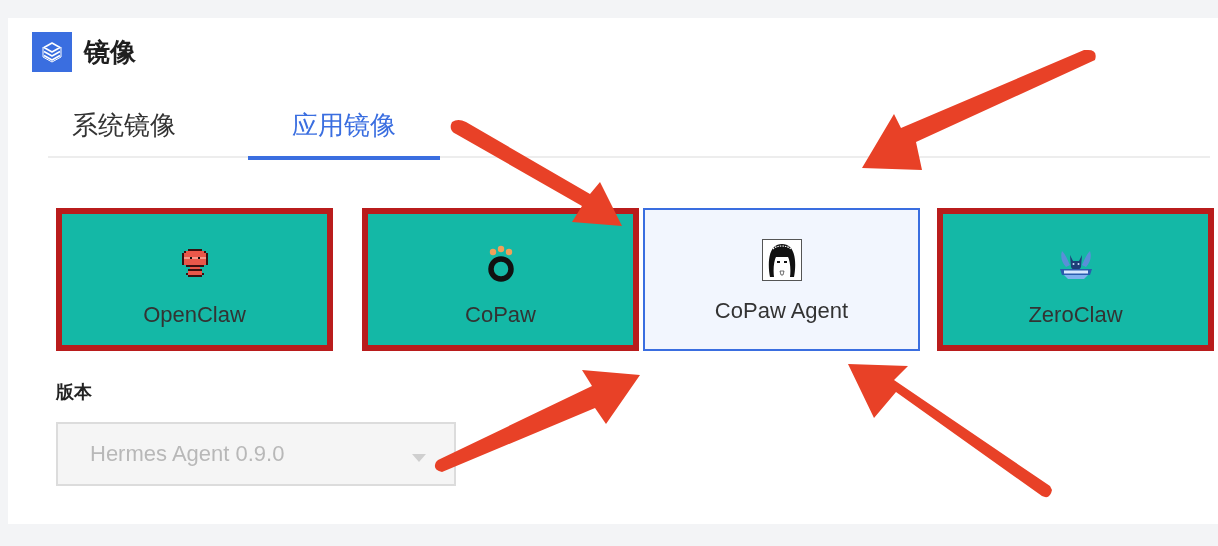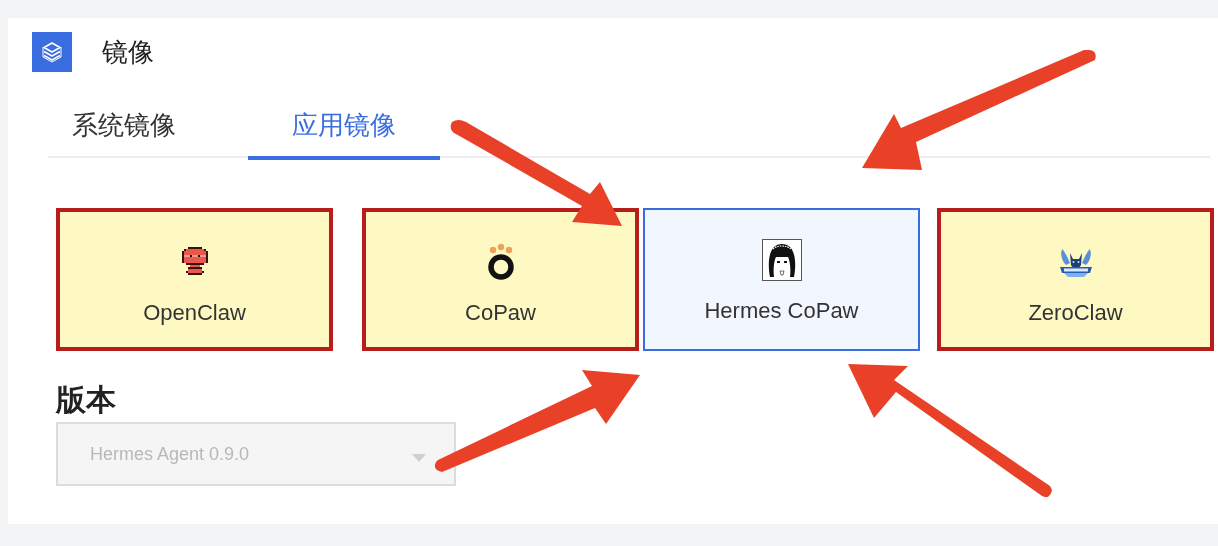--- a/index.html
+++ b/index.html
@@ -19,22 +19,22 @@
     position: absolute;
     left: 32px; top: 32px;
     display: flex; align-items: center;
   }
   .header-icon {
     width: 40px; height: 40px;
     background: #3a6ee0;
     display: flex; align-items: center; justify-content: center;
   }
   .header-title {
-    margin-left: 30px;
-    font-size: 26px; font-weight: normal; color: #1f1f1f;
+    margin-left: 12px;
+    font-size: 26px; font-weight: bold; color: #1f1f1f;
     font-family: "DejaVu Sans", sans-serif;
   }
   .tabs {
     position: absolute;
     left: 48px; top: 100px;
     width: 1162px; height: 58px;
     border-bottom: 2px solid #ededed;
   }
   .tab {
     position: absolute;
@@ -52,22 +52,22 @@
     background: #3a6ee0;
   }
   .cards {
     position: absolute;
     left: 48px; top: 190px;
   }
   .card {
     position: absolute;
     top: 0;
     width: 277px; height: 143px;
-    background: #fef9c3;
-    border: 4px solid #b91c1c;
+    background: #14b8a6;
+    border: 6px solid #b91c1c;
     cursor: pointer;
   }
   .card.selected {
     background: #f2f6fe;
     border: 2px solid #3a6ee0;
   }
   .card-icon {
     position: absolute;
     left: 50%; top: 30px;
     transform: translateX(-50%);
@@ -76,32 +76,32 @@
   }
   .card-label {
     position: absolute;
     left: 0; right: 0; top: 88px;
     text-align: center;
     font-size: 22px; color: #333;
   }
   .version-label {
     position: absolute;
     left: 56px; top: 380px;
-    font-size: 30px; font-weight: bold; color: #222;
+    font-size: 18px; font-weight: bold; color: #222;
     font-family: "DejaVu Sans", sans-serif;
   }
   .version-select {
     position: absolute;
     left: 56px; top: 422px;
     width: 400px; height: 64px;
     background: #f5f5f5;
     border: 2px solid #dcdcdc;
     display: flex; align-items: center;
     padding-left: 32px;
-    font-size: 18px; color: #b8b8b8;
+    font-size: 22px; color: #b8b8b8;
     cursor: not-allowed;
   }
   .caret {
     position: absolute;
     right: 28px; top: 30px;
     width: 0; height: 0;
     border-left: 7px solid transparent;
     border-right: 7px solid transparent;
     border-top: 8px solid #cfcfcf;
   }
@@ -175,21 +175,21 @@
       <svg width="40" height="42" viewBox="0 0 40 42">
         <rect x="0.5" y="0.5" width="39" height="41" fill="#ffffff" stroke="#555" stroke-width="1"></rect>
         <path d="M8 38 C6 28 6 14 12 8 C16 4 24 4 28 8 C34 14 34 28 32 38 L28 38 C29 30 28 22 26 18 L14 18 C12 22 11 30 12 38 Z" fill="#111"></path>
         <path d="M11 10 C15 6 25 6 29 10" fill="none" stroke="#fff" stroke-width="1.2" stroke-dasharray="1.5 1"></path>
         <path d="M14 18 L26 18 C27 24 26 30 20 32 C14 30 13 24 14 18 Z" fill="#fff"></path>
         <rect x="15" y="22" width="3" height="2" fill="#111"></rect>
         <rect x="22" y="22" width="3" height="2" fill="#111"></rect>
         <path d="M18 32 L22 32 L21 36 L19 36 Z" fill="#fff" stroke="#111" stroke-width="0.6"></path>
       </svg>
     </div>
-    <div class="card-label">Hermes CoPaw</div>
+    <div class="card-label">CoPaw Agent</div>
   </div>
 
   <div class="card" style="left:889px;top:18px;">
     <div class="card-icon">
       <svg width="40" height="34" viewBox="0 0 40 34">
         <path d="M6 4 C10 8 12 14 14 18 L10 20 C6 16 4 10 6 4 Z" fill="#5b8fd8"></path>
         <path d="M34 4 C30 8 28 14 26 18 L30 20 C34 16 36 10 34 4 Z" fill="#5b8fd8"></path>
         <path d="M14 8 L17 14 L23 14 L26 8 L25 20 C24 24 16 24 15 20 Z" fill="#1d3f78"></path>
         <circle cx="17.5" cy="17" r="1" fill="#cfe3ff"></circle>
         <circle cx="22.5" cy="17" r="1" fill="#cfe3ff"></circle>

